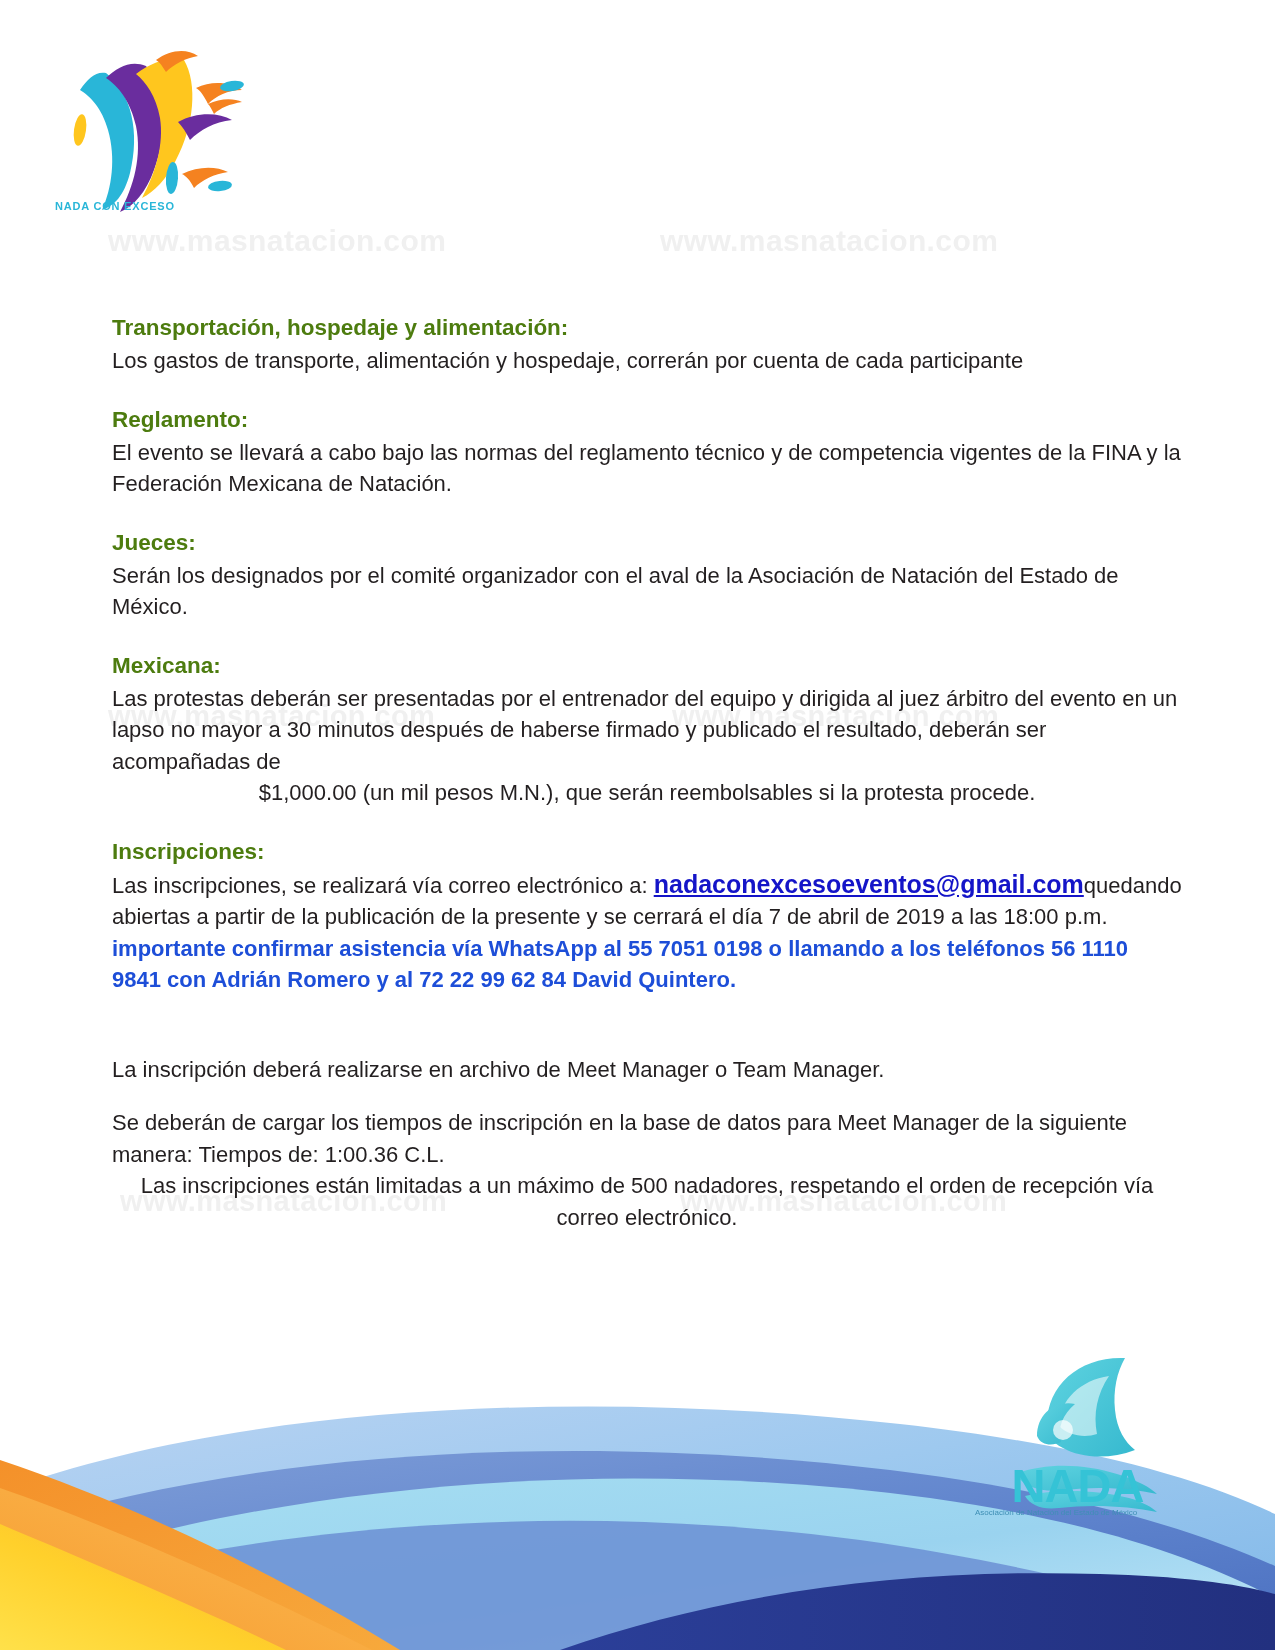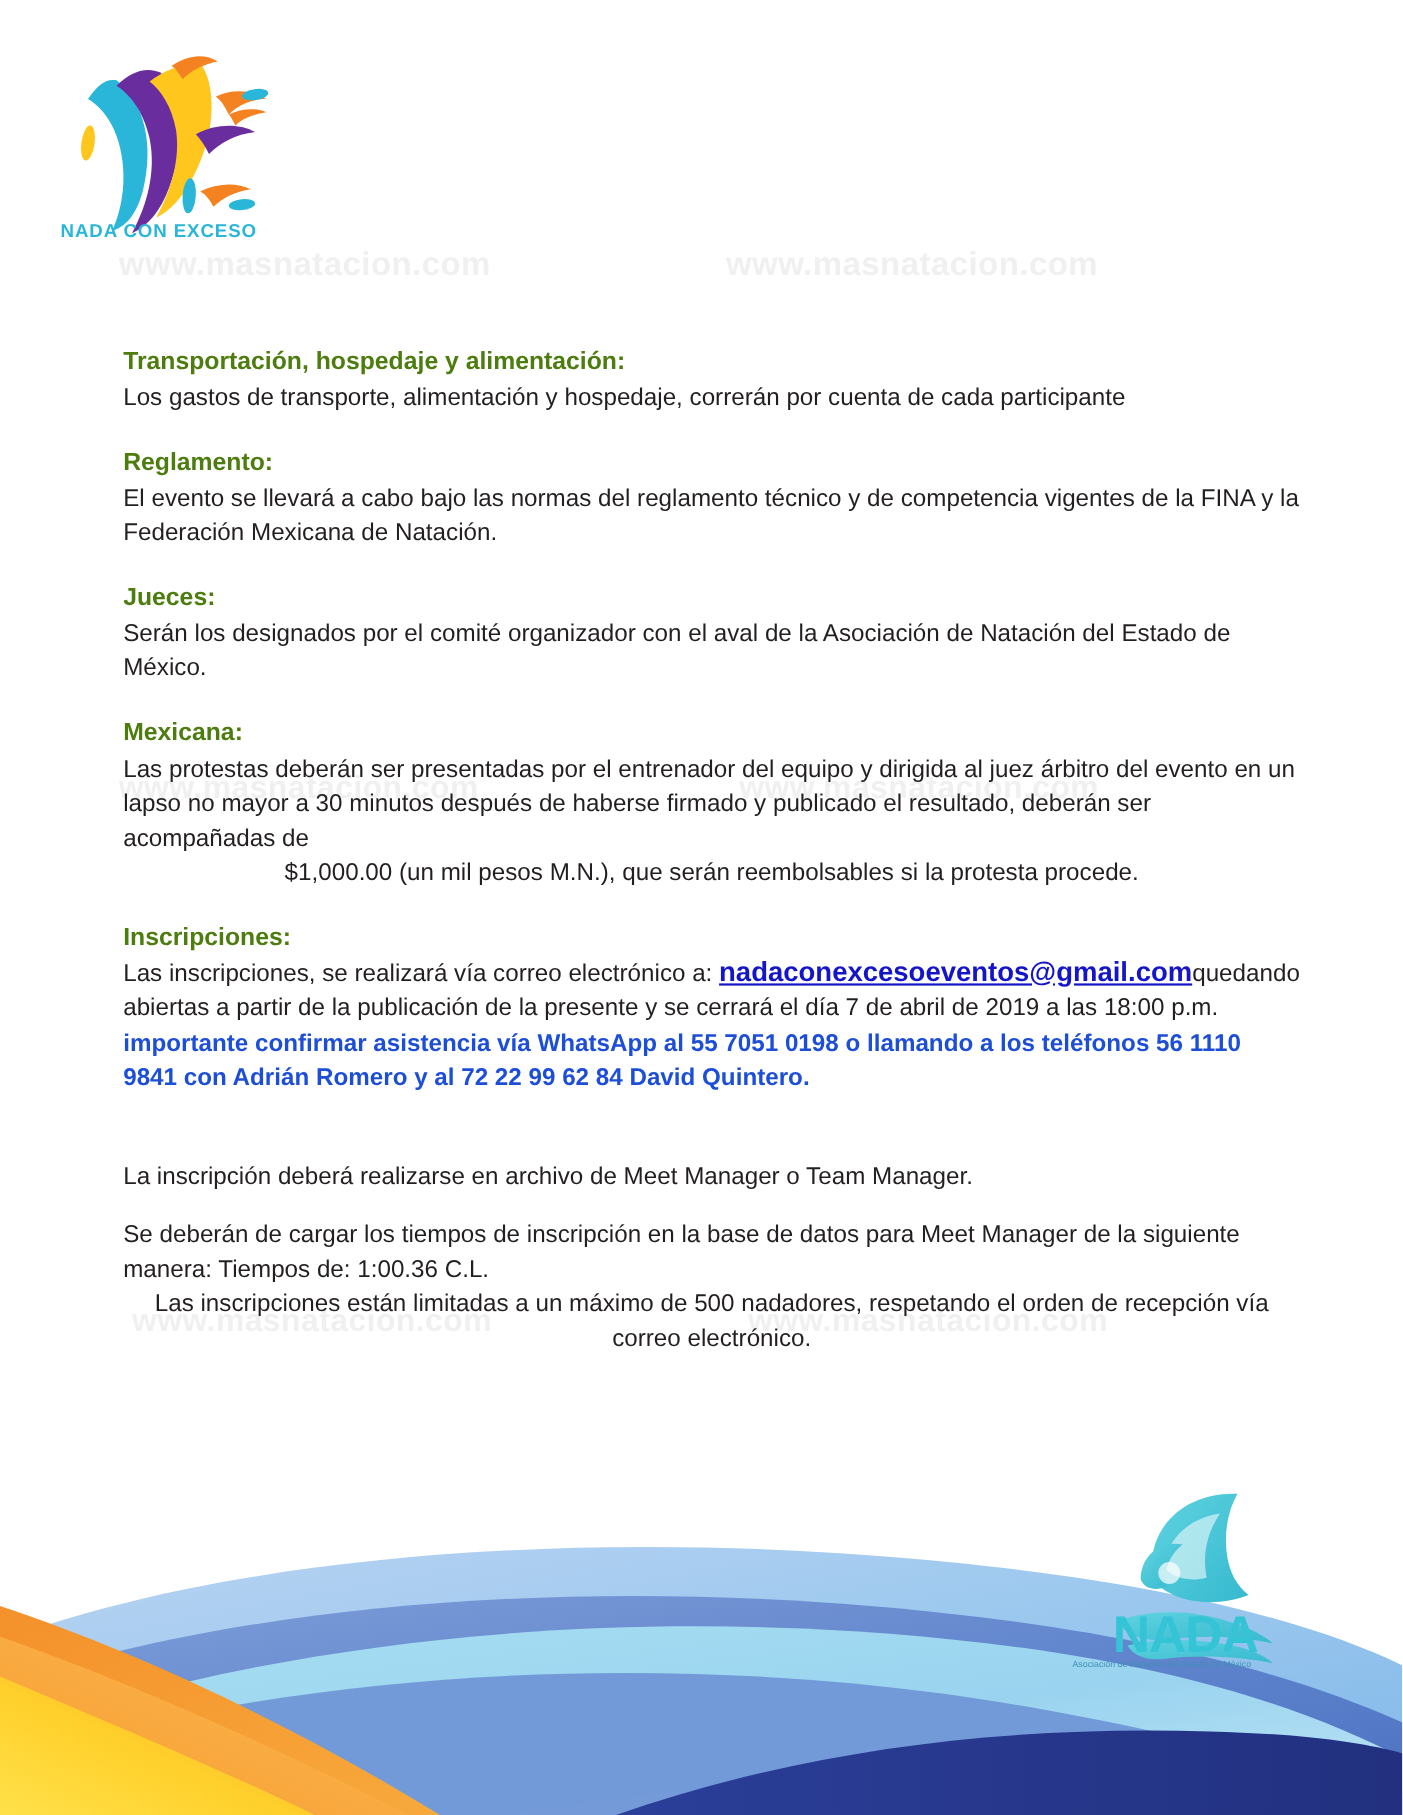--- a/index.html
+++ b/index.html
@@ -24,21 +24,21 @@
     left: 62px;
     top: 38px;
     width: 200px;
     height: 185px;
   }
   .header-logo svg { display: block; }
   .logo-caption {
     position: absolute;
     left: 55px;
     top: 200px;
-    font-size: 17px;
+    font-size: 11px;
     font-weight: bold;
     letter-spacing: 0.8px;
     color: #29b6d8;
     font-family: "Liberation Sans", sans-serif;
     white-space: nowrap;
   }
 
   
   .wm {
     position: absolute;

